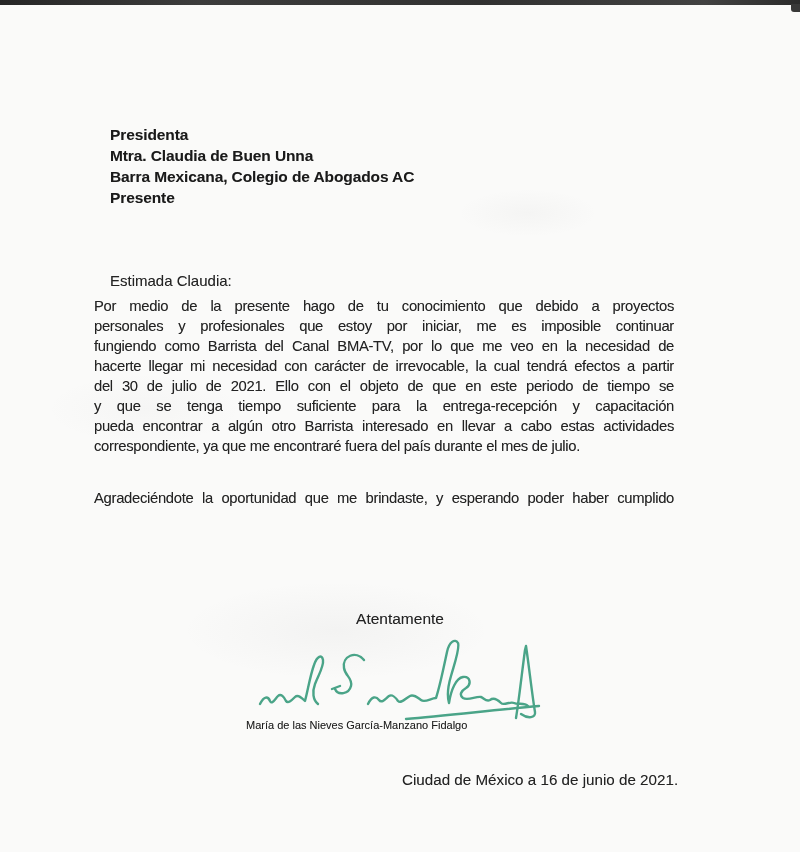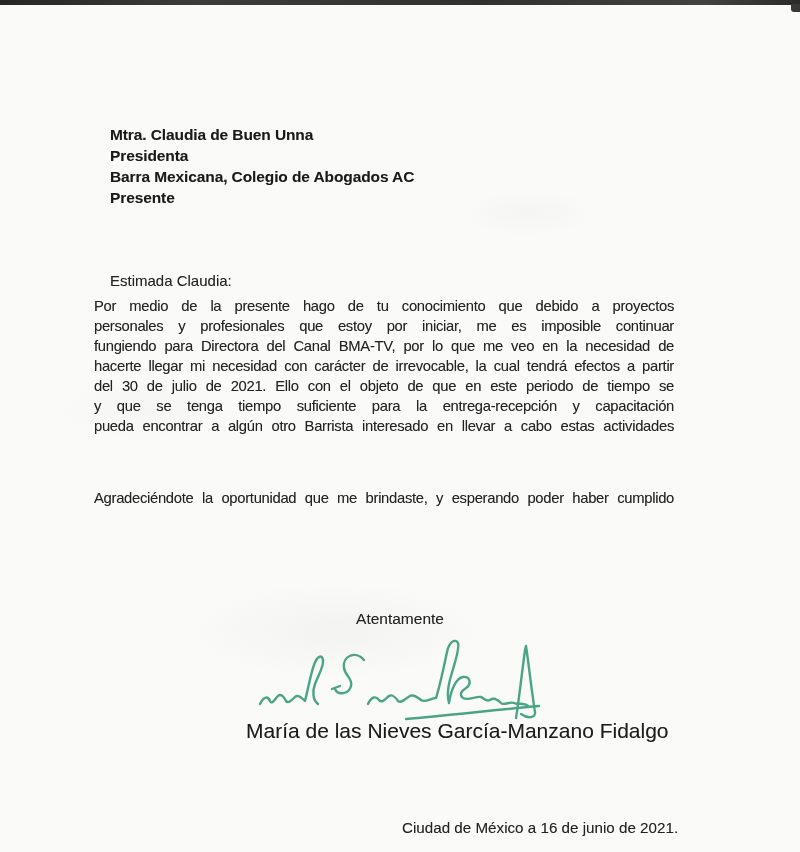--- a/index.html
+++ b/index.html
@@ -49,53 +49,53 @@
   .jl.last{text-align-last:left;}
   .closing{
     position:absolute;left:110px;top:582px;width:580px;
     text-align:center;font-size:15.5px;margin-top:28px;
   }
   .sig{
     position:absolute;left:248px;top:626px;width:312px;height:112px;
   }
   .name{
     position:absolute;left:246px;top:719px;
-    font-size:21px;color:#1c1c1c;
+    font-size:11px;color:#1c1c1c;
   }
   .dateline{
     position:absolute;left:402px;top:771px;
     font-size:15.2px;
-    margin-top:48px;
   }
 </style>
 </head>
 <body>
 
 <div class="page">
 
   <div class="top-strip"></div>
   <div class="corner-notch"></div>
 
   <div class="recipient txt">
+    <div>Presidenta</div>
     <div>Mtra. Claudia de Buen Unna</div>
-    <div>Presidenta</div>
     <div>Barra Mexicana, Colegio de Abogados AC</div>
     <div>Presente</div>
   </div>
 
   <div class="salutation txt">Estimada Claudia:</div>
 
   <div class="para p1 txt">
     <div class="jl">Por medio de la presente hago de tu conocimiento que debido a proyectos</div>
     <div class="jl">personales y profesionales que estoy por iniciar, me es imposible continuar</div>
-    <div class="jl">fungiendo para Directora del Canal BMA-TV, por lo que me veo en la necesidad de</div>
+    <div class="jl">fungiendo como Barrista del Canal BMA-TV, por lo que me veo en la necesidad de</div>
     <div class="jl">hacerte llegar mi necesidad con carácter de irrevocable, la cual tendrá efectos a partir</div>
     <div class="jl">del 30 de julio de 2021. Ello con el objeto de que en este periodo de tiempo se</div>
     <div class="jl">y que se tenga tiempo suficiente para la entrega-recepción y capacitación</div>
     <div class="jl">pueda encontrar a algún otro Barrista interesado en llevar a cabo estas actividades</div>
+    <div class="jl last">correspondiente, ya que me encontraré fuera del país durante el mes de julio.</div>
   </div>
 
   <div class="para p2 txt">
     <div class="jl">Agradeciéndote la oportunidad que me brindaste, y esperando poder haber cumplido</div>
   </div>
 
   <div class="closing txt">Atentamente</div>
 
   <svg class="sig" viewBox="0 0 312 112" aria-hidden="true">
     <g fill="none" stroke="#4aa488" stroke-width="2.4" stroke-linecap="round" stroke-linejoin="round">

